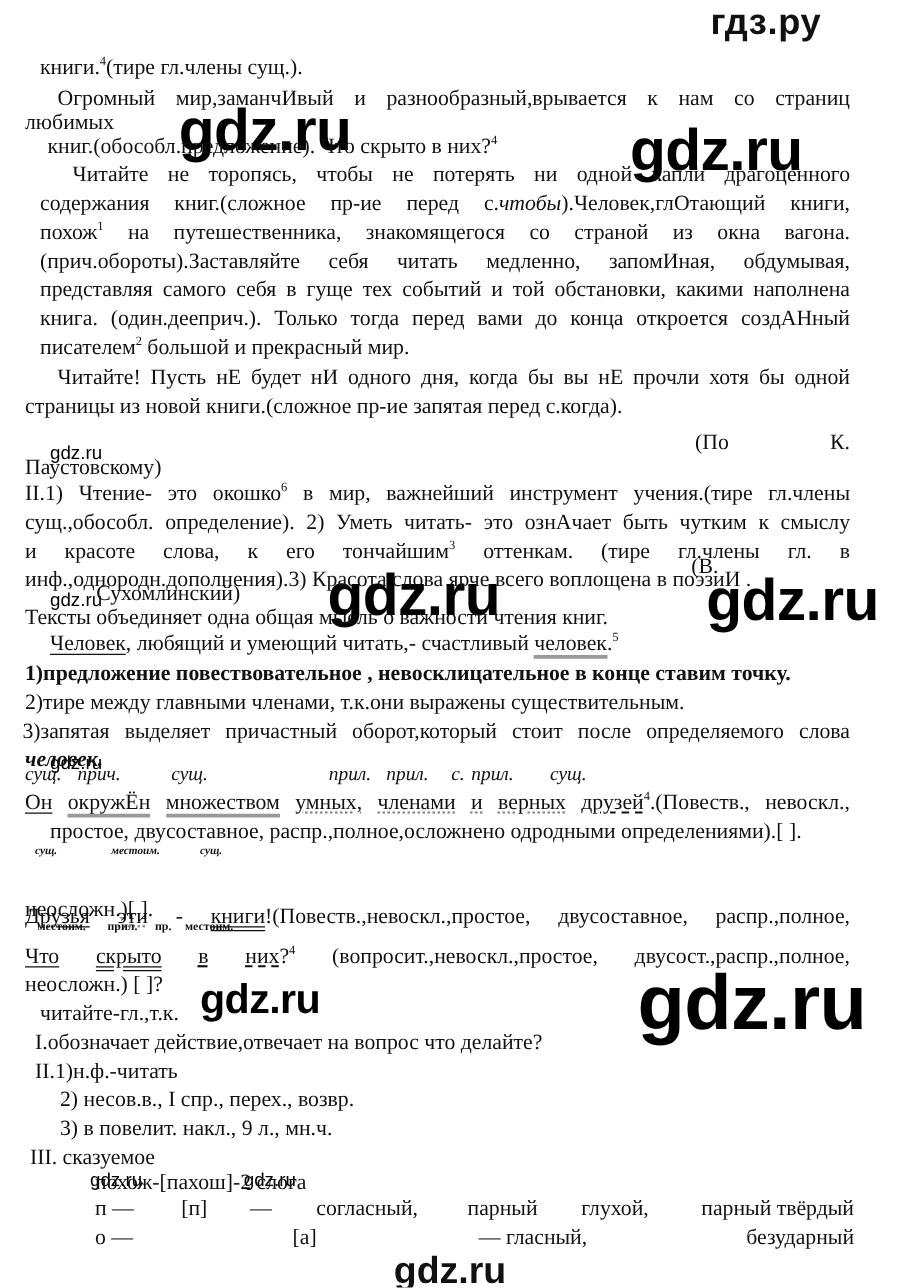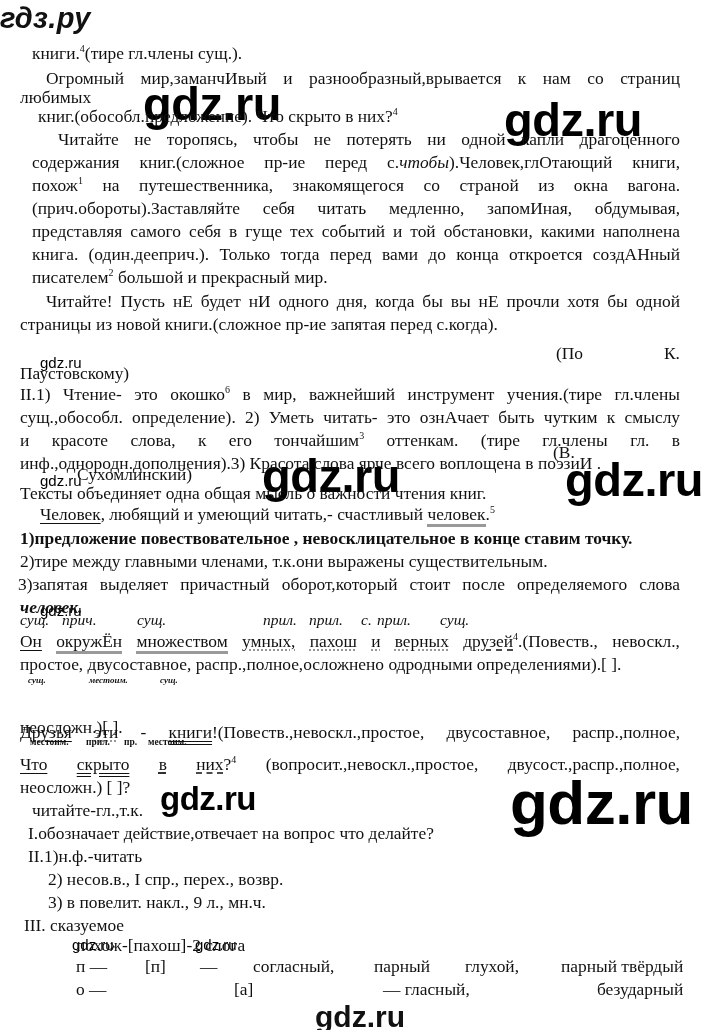--- a/index.html
+++ b/index.html
@@ -1,24 +1,23 @@
 <!DOCTYPE html>
 <html><head>
   <meta charset="utf-8">
   <style>
     html, body { margin: 0; padding: 0; background: #ffffff; }
     body {
       width: 720px; height: 1030px; position: relative; overflow: hidden;
       font-family: "Liberation Serif", serif; color: #111; font-size: 17.4px;
     }
     .header {
-      position: absolute; top: 2px; left: 0; width: 657px; text-align: left;
+      position: absolute; top: 2px; left: 0; width: 657px; text-align: right;
       font-family: "Liberation Sans", sans-serif; font-weight: bold; font-size: 29px; color: #111;
       letter-spacing: 0.5px;
-      font-style: italic;
     }
     .footer {
       position: absolute; top: 1000px; left: 0; width: 720px; text-align: center;
       font-family: "Liberation Sans", sans-serif; font-weight: bold; font-size: 30px; color: #111;
     }
     .wm {
       position: absolute; font-family: "Liberation Sans", sans-serif; font-weight: bold; color: #000;
       line-height: 1; letter-spacing: -0.5px;
     }
     .wm.big { font-size: 47px; }
@@ -114,26 +113,26 @@
 <div class="pos" style="top:612px;left:309px;">прил.</div>
 <div class="pos" style="top:612px;left:361px;">с.</div>
 <div class="pos" style="top:612px;left:377px;">прил.</div>
 <div class="pos" style="top:612px;left:440px;">сущ.</div>
 
 <div class="line just" style="top:633px;">
   <span class="u1">Он</span>
   <span class="ugray">окружЁн</span>
   <span class="ugray">множеством</span>
   <span class="udot">умных,</span>
-  <span class="udot">пахош</span>
+  <span class="udot">членами</span>
   <span class="udot">и</span>
   <span class="udot">верных</span>
   <span><span class="udash">друзей</span><sup>4</sup><span>.(Повеств., невоскл.,</span></span>
 </div>
-<div class="line" style="top:656px;">простое, двусоставное, распр.,полное,осложнено одродными определениями).[     ].</div>
+<div class="line" style="top:656px;margin-left:20px;">простое, двусоставное, распр.,полное,осложнено одродными определениями).[     ].</div>
 
 <div class="tiny" style="top:676px;left:28px;">сущ.</div>
 <div class="tiny" style="top:676px;left:89px;">местоим.</div>
 <div class="tiny" style="top:676px;left:160px;">сущ.</div>
 
 <div class="line just" style="top:724px;">
   <span class="u1">Друзья</span>
   <span class="udot">эти</span>
   <span>-</span>
   <span><span class="u2">книги</span><span>!(Повеств.,невоскл.,простое, двусоставное, распр.,полное,</span></span>

